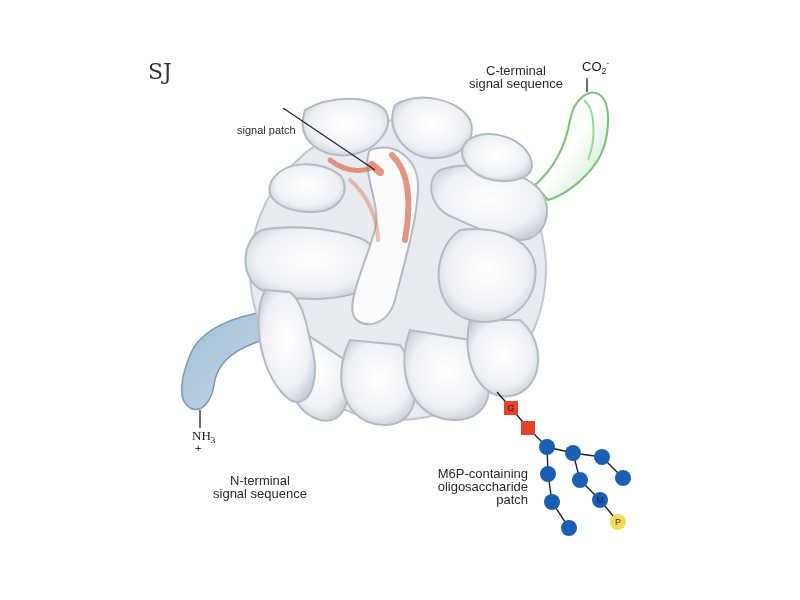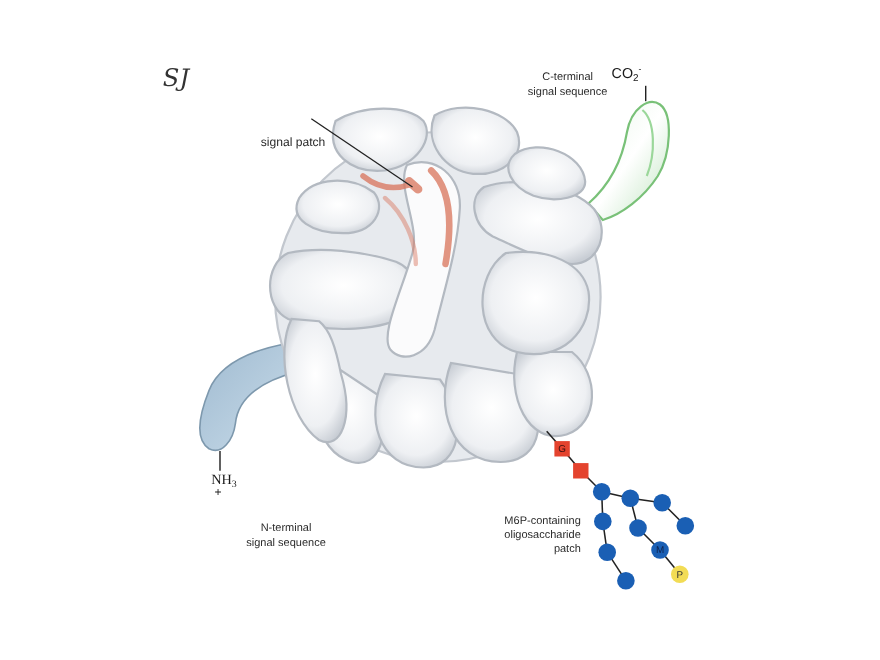--- a/index.html
+++ b/index.html
@@ -1,19 +1,19 @@
 <!DOCTYPE html>
 <html><head>
 <meta charset="utf-8">
 <style>
   html, body { margin: 0; padding: 0; background: #ffffff; }
   body { width: 800px; height: 600px; position: relative; overflow: hidden;
          font-family: "Liberation Sans", sans-serif; color: #222; }
   svg.scene { position: absolute; left: 0; top: 0; width: 800px; height: 600px; }
-  .label { position: absolute; font-size: 10px; color: #2a2a2a; text-align: center; line-height: 13px; white-space: nowrap; }
+  .label { position: absolute; font-size: 13px; color: #2a2a2a; text-align: center; line-height: 13px; white-space: nowrap; }
   .chem { position: absolute; font-size: 13px; color: #1a1a1a; white-space: nowrap; }
   .chem sub { font-size: 9px; vertical-align: -3px; }
   .chem sup { font-size: 8px; vertical-align: 6px; }
   .plus { position: absolute; font-size: 11px; color: #1a1a1a; }
   .node-text { font-family: "Liberation Sans", sans-serif; font-size: 9px; fill: #3a1010; text-anchor: middle; dominant-baseline: central; }
 </style>
 </head>
 <body>
 
 <svg class="scene" viewBox="0 0 800 600" xmlns="http://www.w3.org/2000/svg">
@@ -132,30 +132,30 @@
       </g>
     <g id="phos-group">
         <g>
           <circle cx="618" cy="522" r="8" fill="#f2dc55"></circle>
           <text x="618" y="522" class="node-text" style="fill:#333">P</text>
         </g>
       </g>
   </g>
 </svg>
 
-<div class="label" style="left:148px; top:60px; font-family:'DejaVu Serif', serif; font-style:italic; font-size:22px; line-height:24px; color:#333;">SJ</div>
+<div class="label" style="left:148px; top:60px; font-family:'DejaVu Serif', serif; font-size:22px; line-height:24px; color:#333;">SJ</div>
 
 <div class="label" style="left:237px; top:88px; font-size:11px;margin-top:36px;">signal patch</div>
 
 <div class="label" style="left:466px; top:64px; width:100px;">
   <div>C-terminal</div>
   <div>signal sequence</div>
 </div>
 
-<div class="chem" style="left:556px; top:58px;">
+<div class="chem" style="left:582px; top:58px;">
   <span>CO</span><sub>2</sub><sup>-</sup>
 </div>
 
 <div class="chem" style="left:192px; top:428px;font-family:Liberation Serif, serif;">
   <span>NH</span><sub>3</sub>
 </div>
 <div class="plus" style="left:195px; top:442px;">+</div>
 
 <div class="label" style="left:205px; top:474px; width:110px;">
   <div>N-terminal</div>

